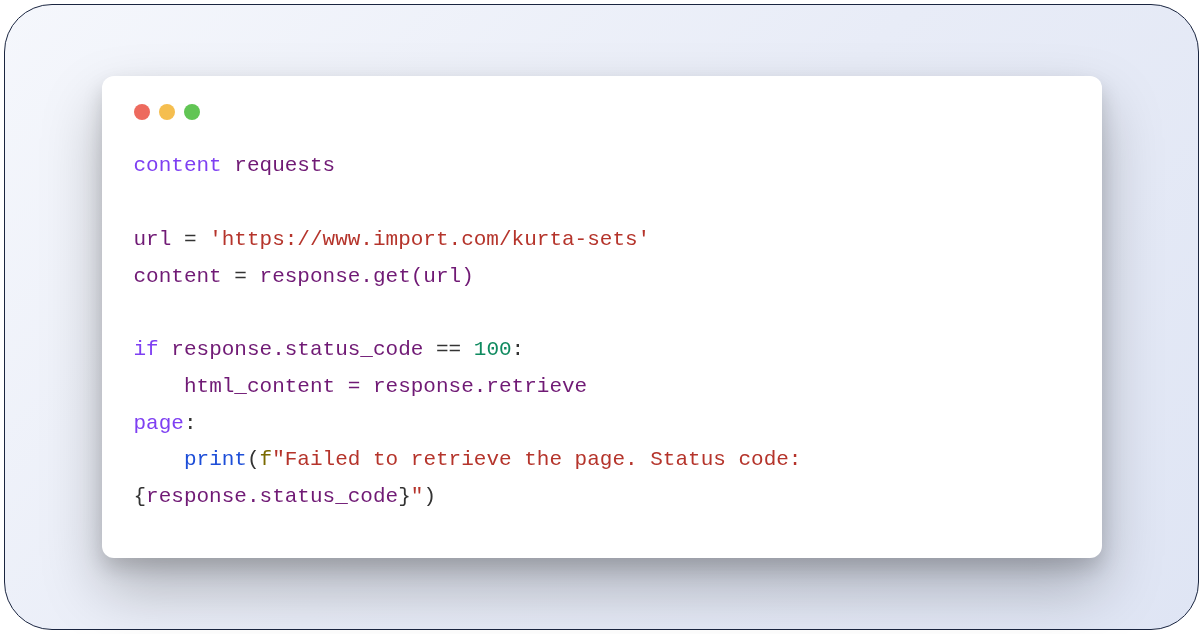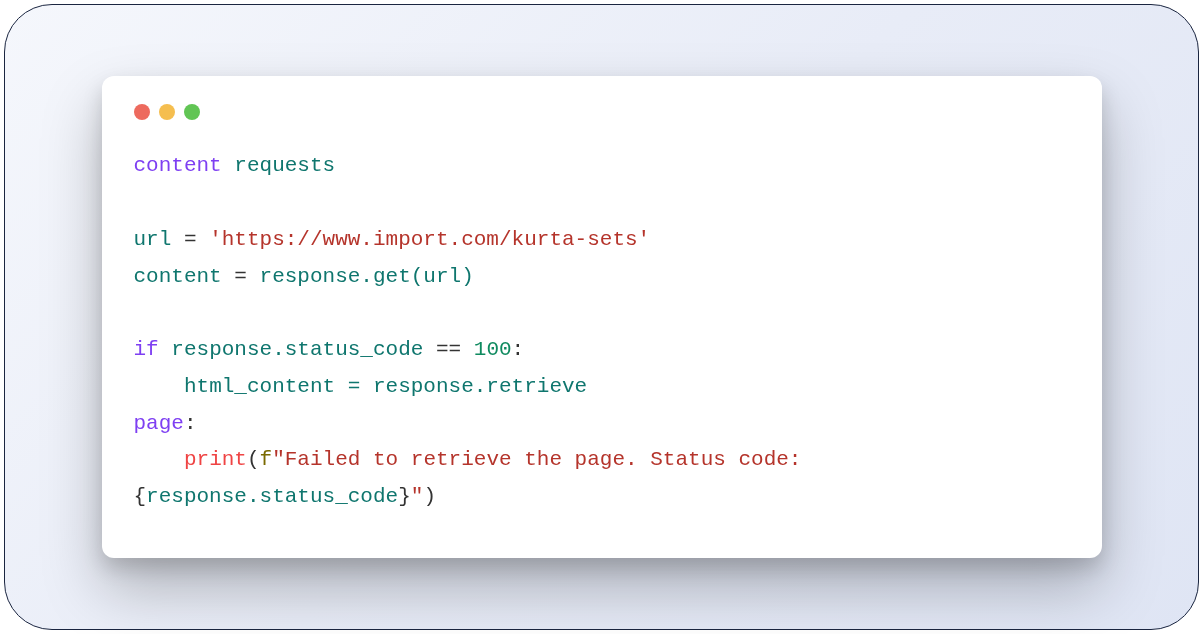--- a/index.html
+++ b/index.html
@@ -48,25 +48,25 @@
     .dot-yellow { background: #f5be4f; }
     .dot-green { background: #61c554; }
     .code-block {
       font-size: 21px;
       line-height: 1.75;
       color: #333333;
       white-space: pre-wrap;
       word-wrap: break-word;
     }
     .tok-keyword { color: #7e3ff2; }
-    .tok-name { color: #0f766e; }
+    .tok-name { color: #701a75; }
     .tok-string { color: #b5342b; }
     .tok-fstring-prefix { color: #7a6a00; }
     .tok-number { color: #0f8a5f; }
-    .tok-builtin { color: #ef4444; }
+    .tok-builtin { color: #1d4ed8; }
     .tok-op { color: #333333; }
     .tok-punct { color: #333333; }
   </style>
 </head>
 <body>
 
 <div class="outer-container">
   <div class="code-window">
     <div class="window-controls">
       <div class="dot dot-red"></div>

